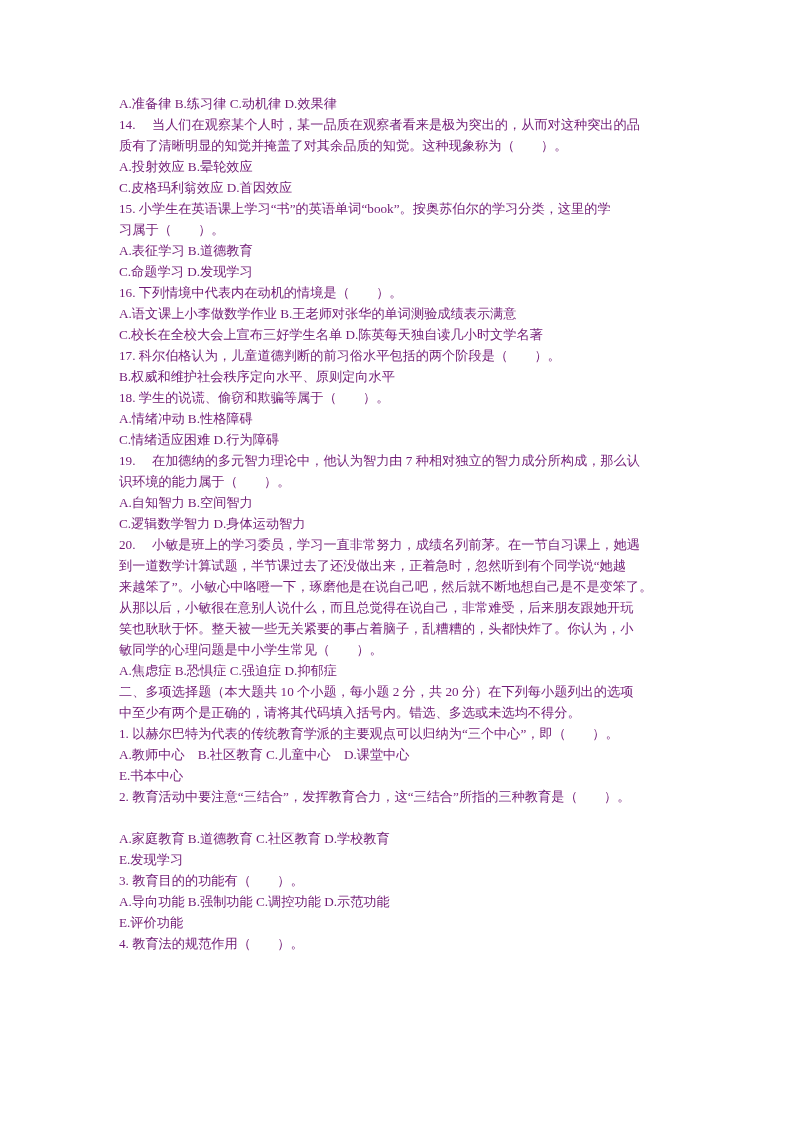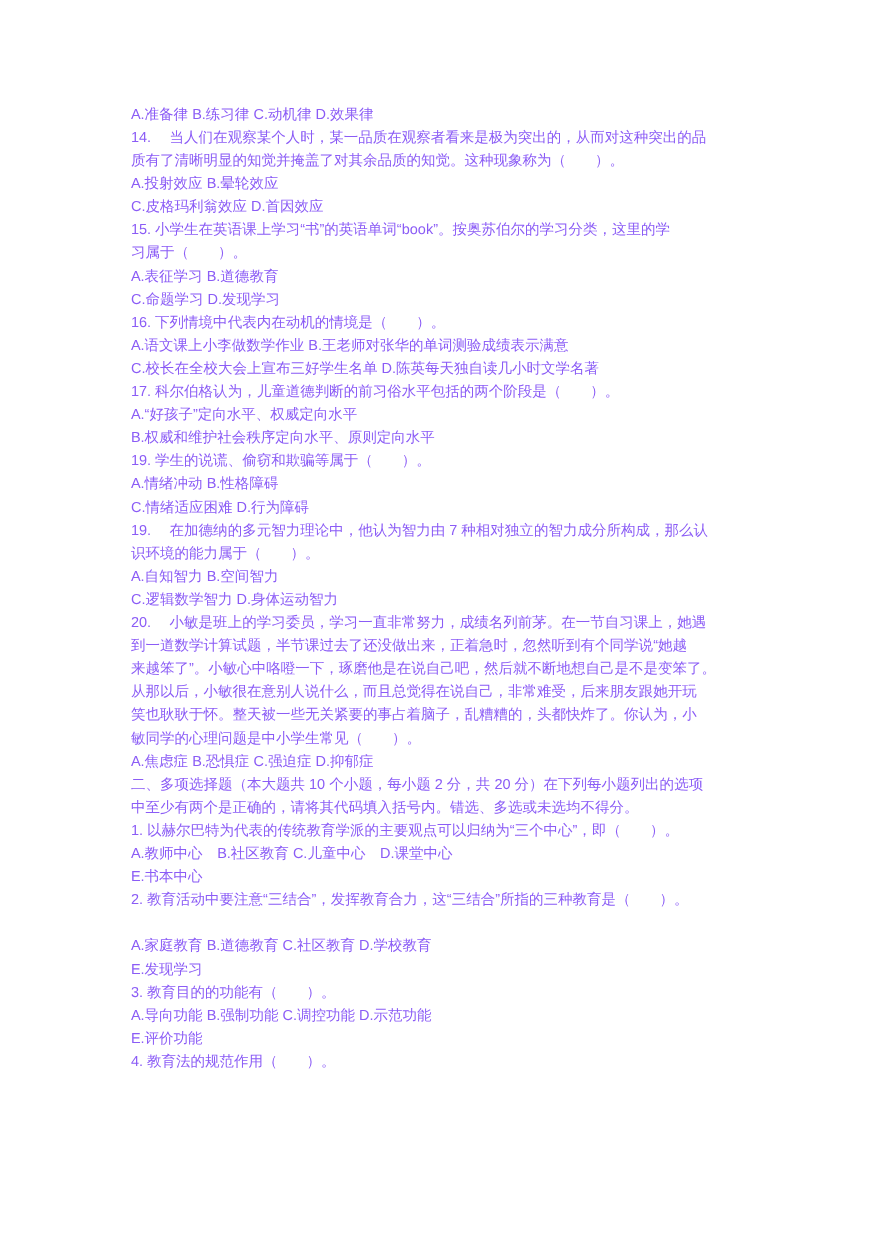--- a/index.html
+++ b/index.html
@@ -3,24 +3,24 @@
   <meta charset="utf-8">
   <style>
     html, body { margin: 0; padding: 0; background: #ffffff; }
     body { width: 794px; height: 1123px; position: relative; overflow: hidden; }
     .page {
       position: absolute; left: 0; top: 0; width: 794px; height: 1123px;
       background: #ffffff;
     }
     .content {
       position: absolute; left: 119px; top: 93px; width: 580px;
-      font-family: Liberation Sans, sans-serif;
+      font-family: Liberation Serif, serif;
       font-size: 13.2px;
       line-height: 21px;
-      color: #8b5cf6;
+      color: #701a75;
     }
     .line { white-space: pre; height: 21px; }
     .blank { height: 21px; }
   </style>
 </head>
 <body>
 
 <div class="page">
   <div class="content" id="content">
       <div class="line">A.准备律 B.练习律 C.动机律 D.效果律</div>
@@ -29,23 +29,22 @@
       <div class="line">A.投射效应 B.晕轮效应</div>
       <div class="line">C.皮格玛利翁效应 D.首因效应</div>
       <div class="line">15. 小学生在英语课上学习“书”的英语单词“book”。按奥苏伯尔的学习分类，这里的学</div>
       <div class="line">习属于（　　）。</div>
       <div class="line">A.表征学习 B.道德教育</div>
       <div class="line">C.命题学习 D.发现学习</div>
       <div class="line">16. 下列情境中代表内在动机的情境是（　　）。</div>
       <div class="line">A.语文课上小李做数学作业 B.王老师对张华的单词测验成绩表示满意</div>
       <div class="line">C.校长在全校大会上宣布三好学生名单 D.陈英每天独自读几小时文学名著</div>
       <div class="line">17. 科尔伯格认为，儿童道德判断的前习俗水平包括的两个阶段是（　　）。</div>
-      <div class="line">A.“好孩子”定向水平、权威定向水平</div>
       <div class="line">B.权威和维护社会秩序定向水平、原则定向水平</div>
-      <div class="line">19. 学生的说谎、偷窃和欺骗等属于（　　）。</div>
+      <div class="line">18. 学生的说谎、偷窃和欺骗等属于（　　）。</div>
       <div class="line">A.情绪冲动 B.性格障碍</div>
       <div class="line">C.情绪适应困难 D.行为障碍</div>
       <div class="line">19.　 在加德纳的多元智力理论中，他认为智力由 7 种相对独立的智力成分所构成，那么认</div>
       <div class="line">识环境的能力属于（　　）。</div>
       <div class="line">A.自知智力 B.空间智力</div>
       <div class="line">C.逻辑数学智力 D.身体运动智力</div>
       <div class="line">20.　 小敏是班上的学习委员，学习一直非常努力，成绩名列前茅。在一节自习课上，她遇</div>
       <div class="line">到一道数学计算试题，半节课过去了还没做出来，正着急时，忽然听到有个同学说“她越</div>
       <div class="line">来越笨了”。小敏心中咯噔一下，琢磨他是在说自己吧，然后就不断地想自己是不是变笨了。</div>
       <div class="line">从那以后，小敏很在意别人说什么，而且总觉得在说自己，非常难受，后来朋友跟她开玩</div>

